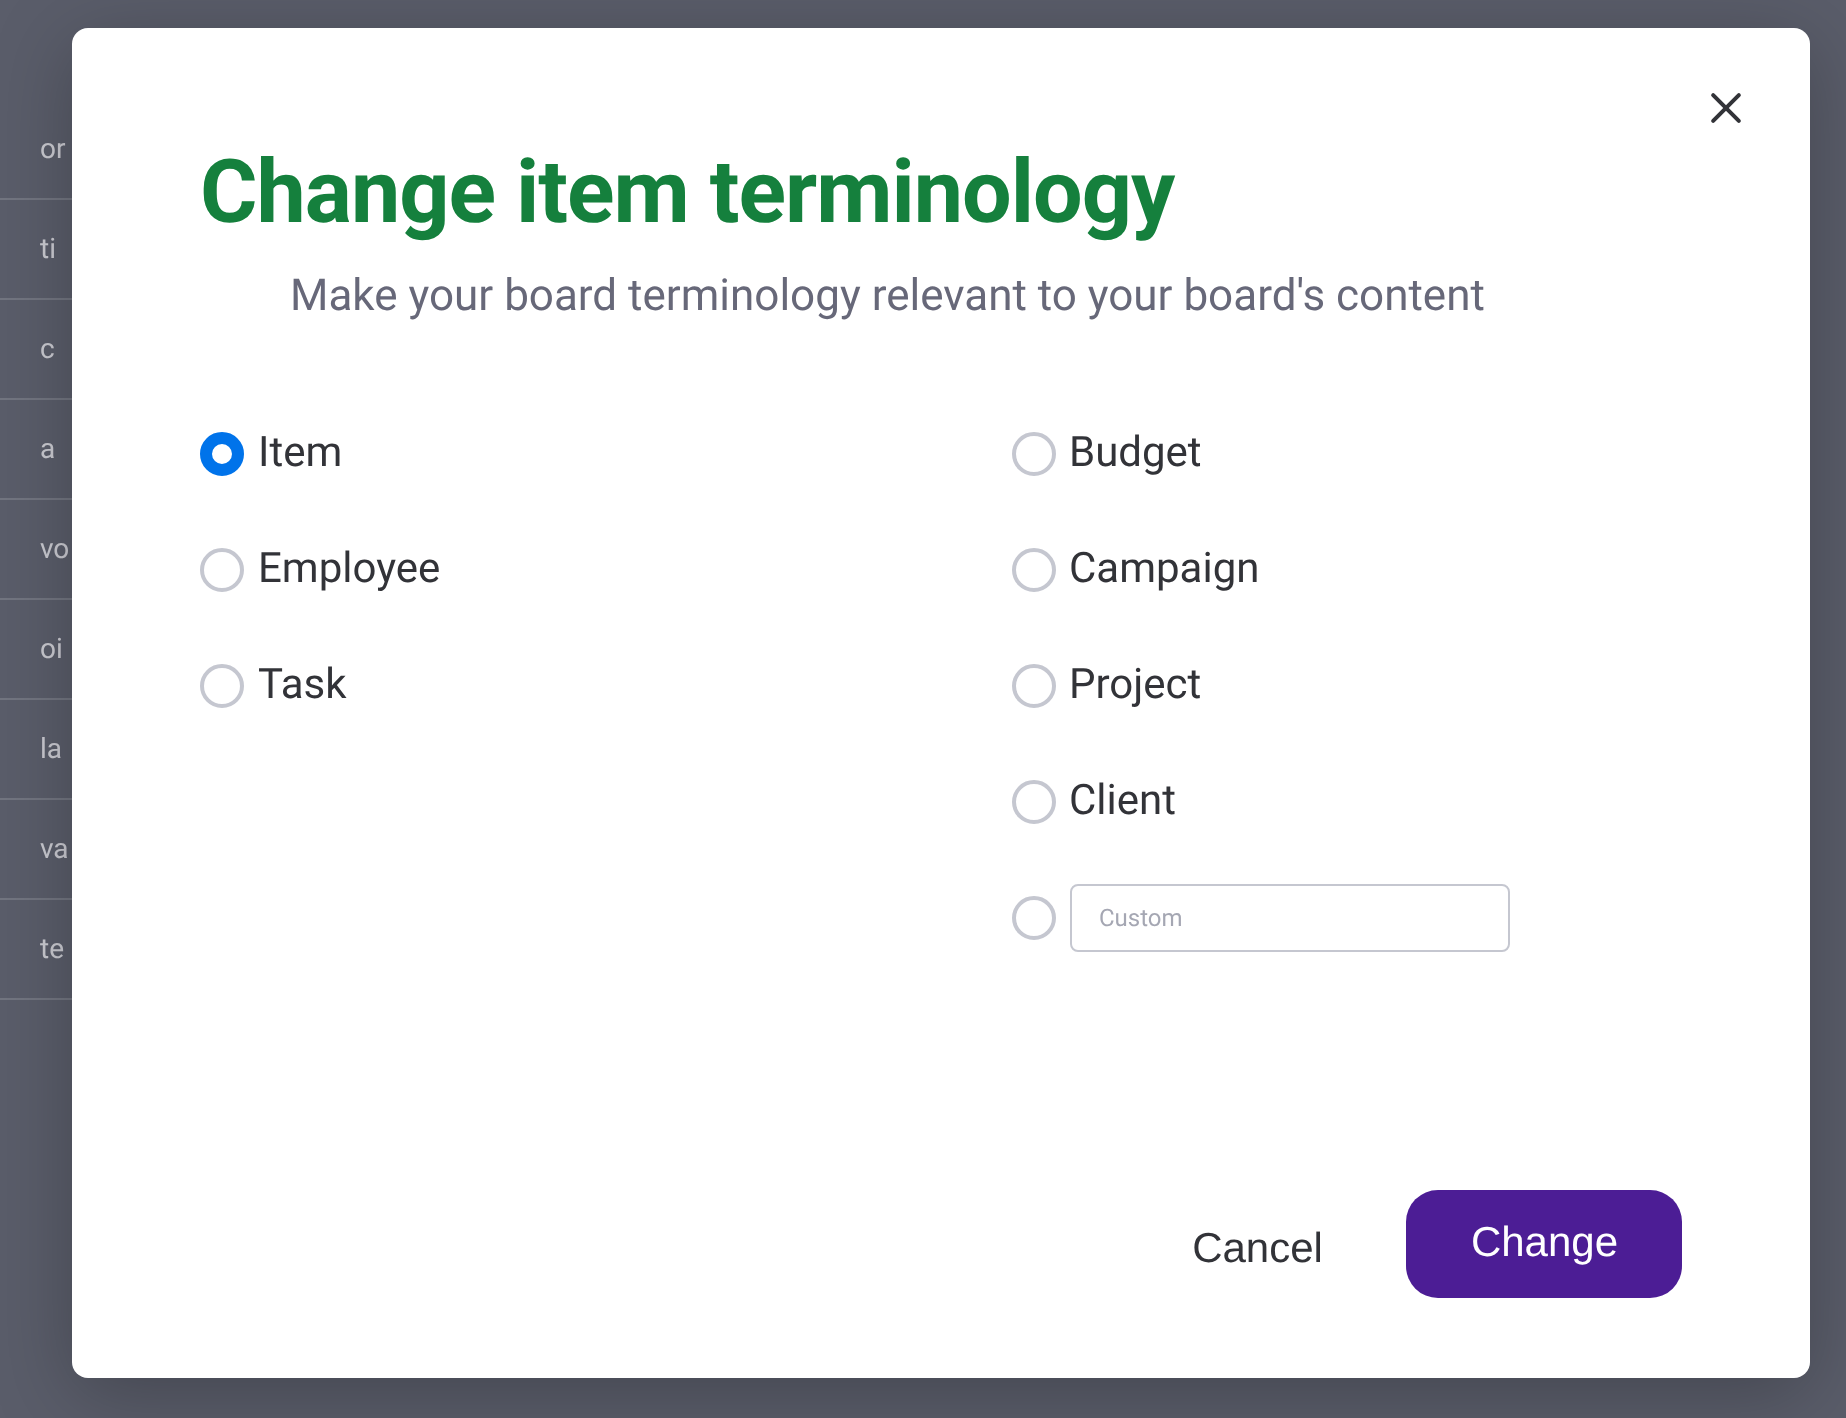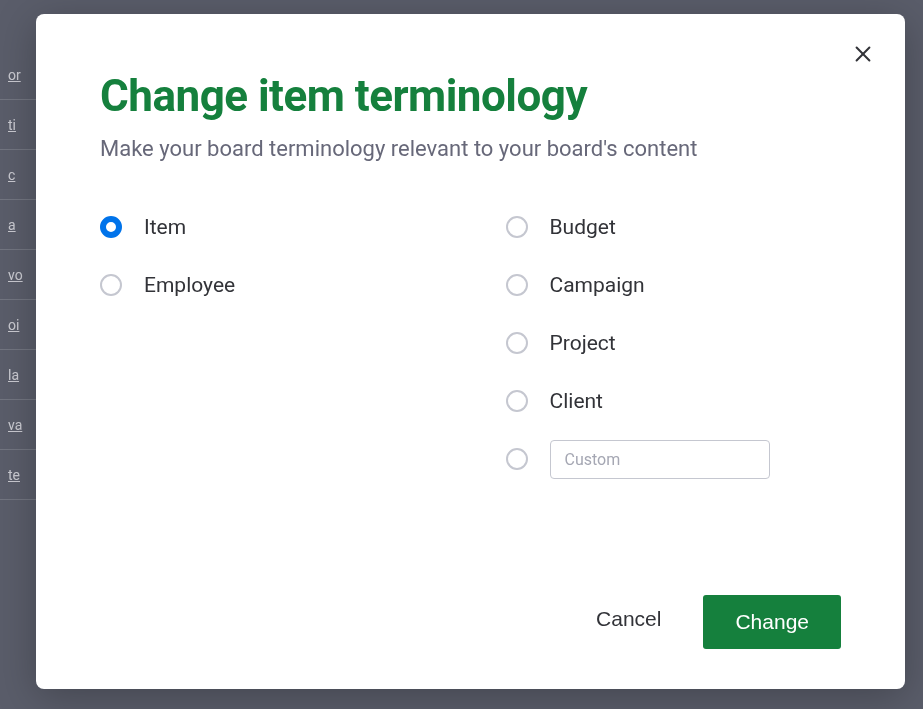--- a/index.html
+++ b/index.html
@@ -30,24 +30,23 @@
       flex-direction: column;
       padding-top: 50px;
     }
     .bg-row {
       height: 50px;
       border-bottom: 1px solid rgba(255,255,255,0.15);
       color: rgba(230,230,235,0.8);
       font-size: 14px;
       display: flex;
       align-items: center;
-      padding-left: 8px;
+      padding-left: 20px;
       white-space: nowrap;
       overflow: hidden;
-      text-decoration: underline;
     }
     .modal {
       position: absolute;
       left: 36px;
       right: 18px;
       top: 14px;
       bottom: 20px;
       background: #ffffff;
       border-radius: 8px;
       padding: 56px 64px 40px 64px;
@@ -76,35 +75,36 @@
       font-weight: 700;
       color: #15803d;
       letter-spacing: -0.5px;
       margin-bottom: 14px;
     }
     .subtitle {
       font-size: 22px;
       color: #676879;
       font-weight: 400;
       margin-bottom: 50px;
+      margin-left: 45px;
     }
     .options {
       display: flex;
       gap: 70px;
     }
     .col {
       display: flex;
       flex-direction: column;
       gap: 26px;
       flex: 1;
     }
     .radio-row {
       display: flex;
       align-items: center;
-      gap: 22px;
+      gap: 7px;
       cursor: pointer;
       height: 32px;
     }
     .radio-outer {
       width: 22px;
       height: 22px;
       border-radius: 50%;
       border: 2px solid #c5c7d0;
       display: flex;
       align-items: center;
@@ -113,53 +113,53 @@
     }
     .radio-row.selected .radio-outer {
       border-color: #0073ea;
       border-width: 6px;
     }
     .radio-label {
       font-size: 21px;
       color: #323338;
     }
     .custom-input {
-      font-size: 16px;
+      font-size: 12px;
       color: #676879;
       border: 1px solid #c5c7d0;
       border-radius: 4px;
       padding: 9px 14px;
       width: 220px;
       font-family: inherit;
     }
     .custom-input::placeholder {
       color: #a5a7b3;
     }
     .footer {
       position: absolute;
       bottom: 40px;
       right: 64px;
       display: flex;
-      align-items: flex-start;
+      align-items: flex-end;
       gap: 32px;
     }
     .btn-cancel {
       font-size: 21px;
       color: #323338;
       background: none;
       border: none;
       cursor: pointer;
       padding: 12px 10px;
     }
     .btn-primary {
       font-size: 21px;
       color: #ffffff;
-      background: #15803d;
+      background: #4c1d95;
       border: none;
-      border-radius: 3px;
+      border-radius: 16px;
       padding: 15px 32px;
       cursor: pointer;
       font-weight: 400;
     }
   </style>
 </head>
 <body>
 
 <div class="backdrop">
   <div class="bg-rows">
@@ -189,20 +189,24 @@
   <div class="options">
     <div class="col">
       <label class="radio-row selected">
         <span class="radio-outer"></span>
         <span class="radio-label">Item</span>
       </label>
       <label class="radio-row">
         <span class="radio-outer"></span>
         <span class="radio-label">Employee</span>
       </label>
+      <label class="radio-row">
+        <span class="radio-outer"></span>
+        <span class="radio-label">Task</span>
+      </label>
     </div>
 
     <div class="col">
       <label class="radio-row">
         <span class="radio-outer"></span>
         <span class="radio-label">Budget</span>
       </label>
       <label class="radio-row">
         <span class="radio-outer"></span>
         <span class="radio-label">Campaign</span>

